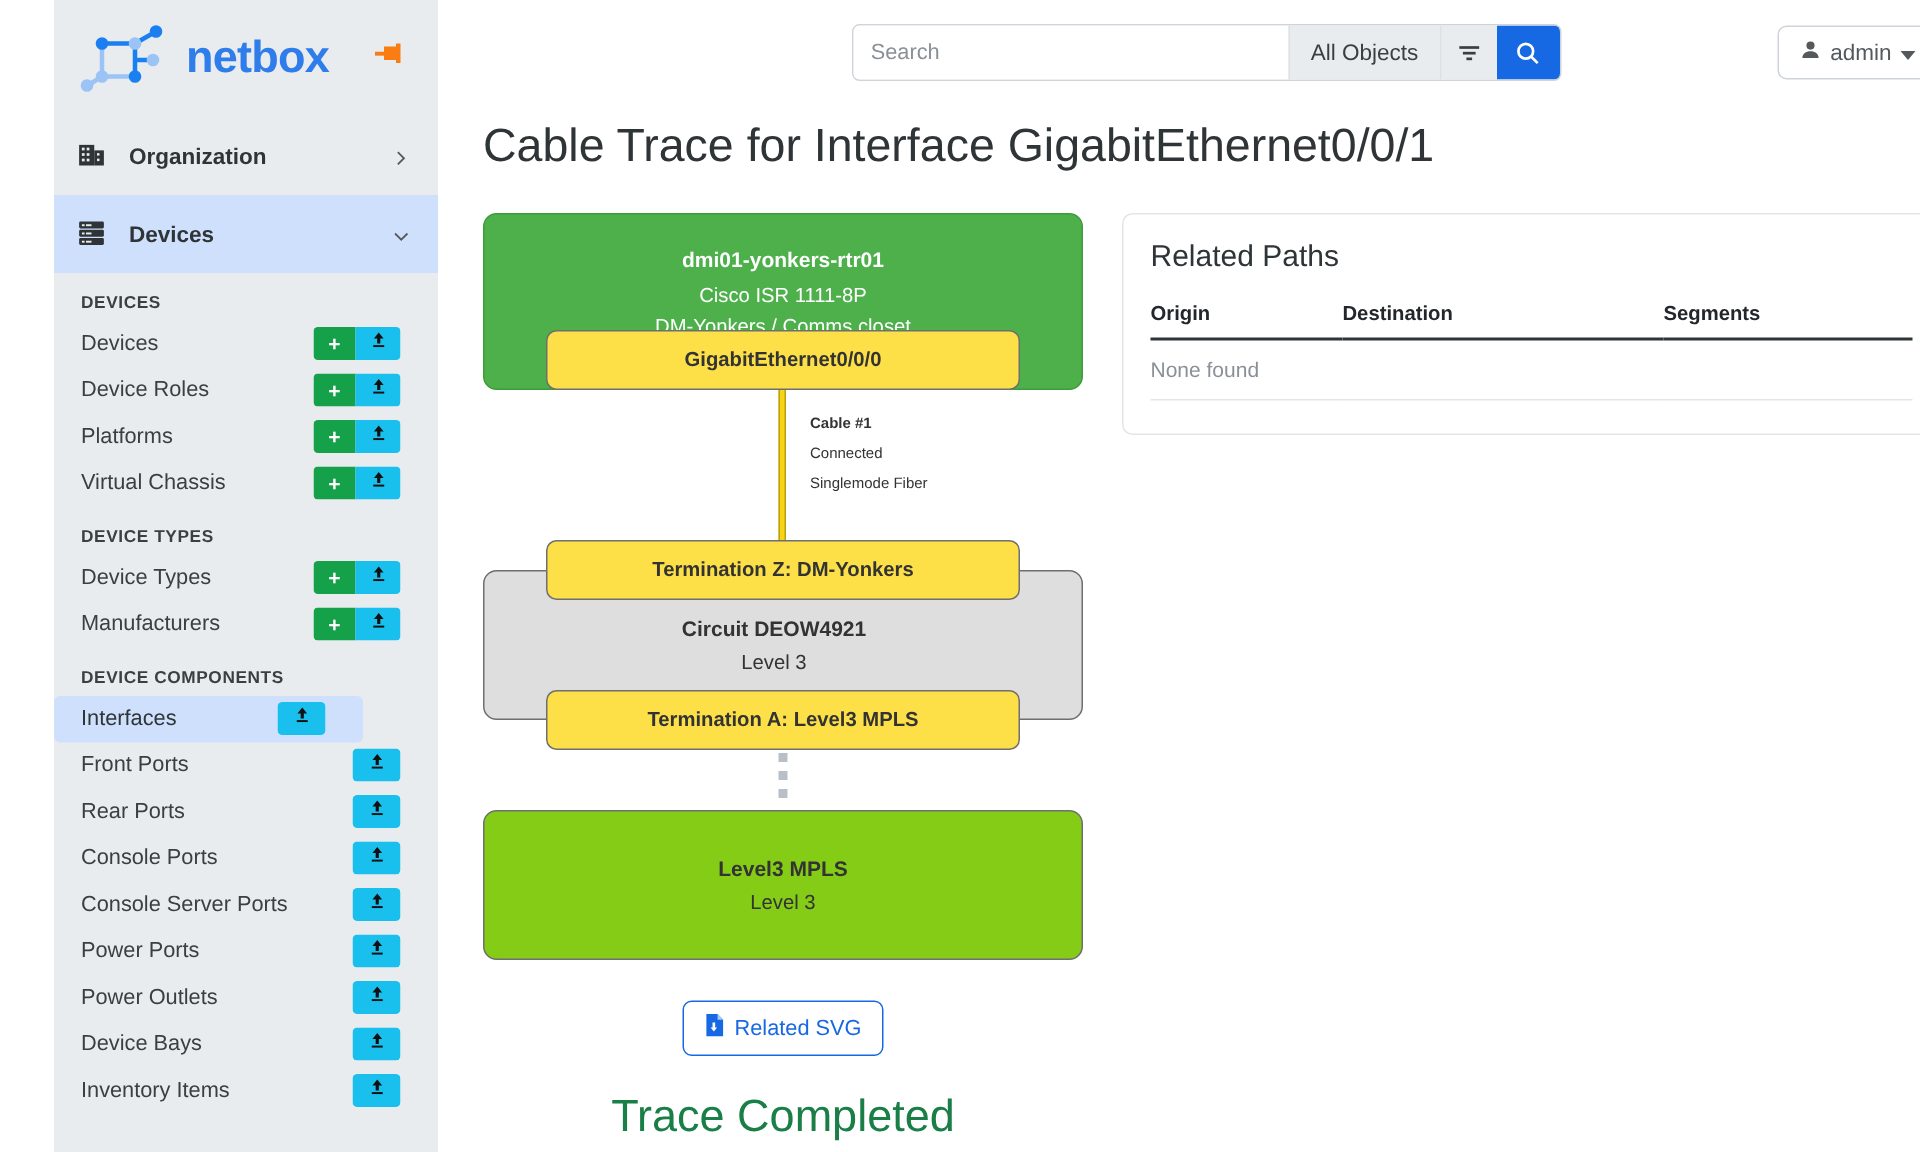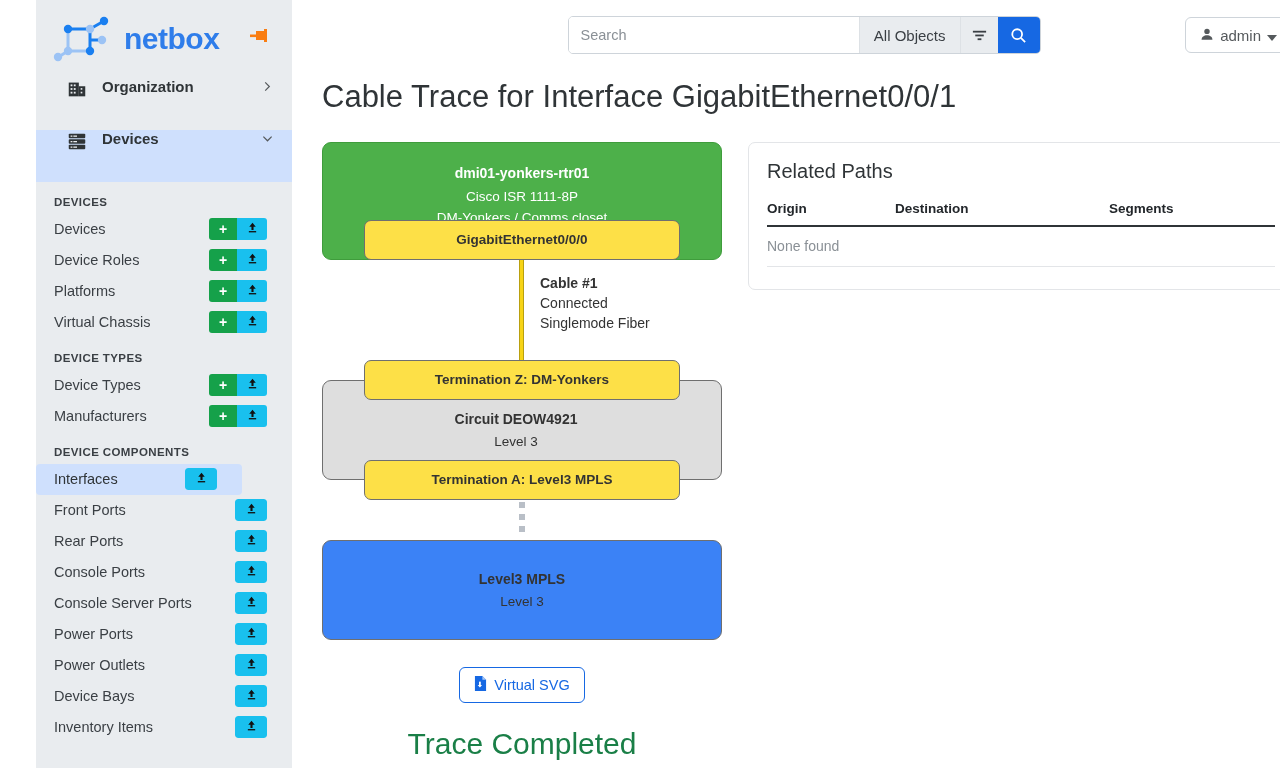--- a/index.html
+++ b/index.html
@@ -31,22 +31,22 @@
     font-size: 30px; font-weight: 700; color: #2f7dea;
     letter-spacing: -0.5px; margin-left: 2px;
     font-family: "Liberation Sans", sans-serif;
   }
   .pin-icon {
     position: absolute; right: 22px; top: 28px;
     width: 20px; height: 16px;
   }
 
   .nav-group {
-    display: flex; 
-    height: 52px; padding: 0 18px 0 30px;
+    display: flex; align-items: center;
+    height: 52px; padding: 0 18px 0 14px;
     cursor: pointer;
   }
   .nav-group .gicon { width: 24px; height: 24px; margin-right: 12px; flex:0 0 auto;}
   .nav-group .glabel { font-size: 15px; font-weight: 700; color: #2f3437; flex: 1; }
   .nav-group .chev { width: 12px; height: 12px; color: #55595c; }
   .nav-group.active { background: #cfe0fd; }
 
   .sec-title {
     font-size: 11.5px; font-weight: 700; letter-spacing: 0.4px;
     color: #3a3f44; padding: 14px 0 6px 18px; text-transform: uppercase;
@@ -143,21 +143,21 @@
 
   .cable-seg {
     position: relative; height: 100px;
   }
   .cable-line {
     position: absolute; left: 50%; margin-left: -3px; top: 0; bottom: 0;
     width: 5px; background: #f7d417; border-left: 1px solid #b9a00f; border-right: 1px solid #b9a00f;
   }
   .cable-label {
     position: absolute; left: 50%; margin-left: 18px; top: 13px;
-    font-size: 14px; color: #333; line-height: 20px;
+    font-size: 10px; color: #333; line-height: 20px;
   }
   .cable-label .cl-title { font-weight: 700; }
 
   .node-circuit {
     background: #dedede; border: 1px solid #6f6f6f; border-radius: 9px;
     text-align: center; color: #333;
     padding: 30px 22px 30px 10px; position: relative; z-index: 1;
   }
   .node-circuit .nc-title { font-size: 14px; font-weight: 700; margin-bottom: 7px; }
   .node-circuit .nc-sub { font-size: 13.5px; }
@@ -167,21 +167,21 @@
 
   .dots-seg { height: 40px; position: relative; }
   .dots-line {
     position: absolute; left: 50%; margin-left: -3px; top: 2px; bottom: 2px;
     width: 6px;
     background-image: linear-gradient(to bottom, #b9bfc7 0 6px, transparent 6px 12px);
     background-size: 6px 12px; background-repeat: repeat-y;
   }
 
   .node-provider {
-    background: #3b82f6; border: 1px solid #6f6f6f; border-radius: 9px;
+    background: #84cc16; border: 1px solid #6f6f6f; border-radius: 9px;
     text-align: center; color: #333; padding: 30px 10px 30px 10px;
   }
   .node-provider .np-title { font-size: 14px; font-weight: 700; margin-bottom: 7px; }
   .node-provider .np-sub { font-size: 13.5px; }
 
   .dl-wrap { text-align: center; margin-top: 27px; }
   .dl-btn {
     display: inline-flex; align-items: center; gap: 7px;
     border: 1px solid #1668e3; border-radius: 6px; background: #fff;
     color: #1668e3; font-size: 14.5px; padding: 8px 14px; cursor: pointer;
@@ -558,21 +558,21 @@
         <div class="dl-wrap">
           <button class="dl-btn">
             <span>
               <svg viewBox="0 0 14 16" width="13" height="15">
                 <path d="M1 0 h8 l4 4 v12 h-12 z" fill="#1668e3"></path>
                 <path d="M9 0 l4 4 h-4 z" fill="#a9c9f6"></path>
                 <rect x="5.4" y="6" width="1.9" height="5" fill="#fff"></rect>
                 <path d="M4 9.6 L6.35 12.4 L8.7 9.6 Z" fill="#fff"></path>
               </svg>
             </span>
-            <span>Virtual SVG</span>
+            <span>Related SVG</span>
           </button>
         </div>
 
         <div class="trace-done">Trace Completed</div>
       </div>
 
       <div class="pathcol">
         <div class="card">
           <div class="card-title">Related Paths</div>
           <table class="paths">

